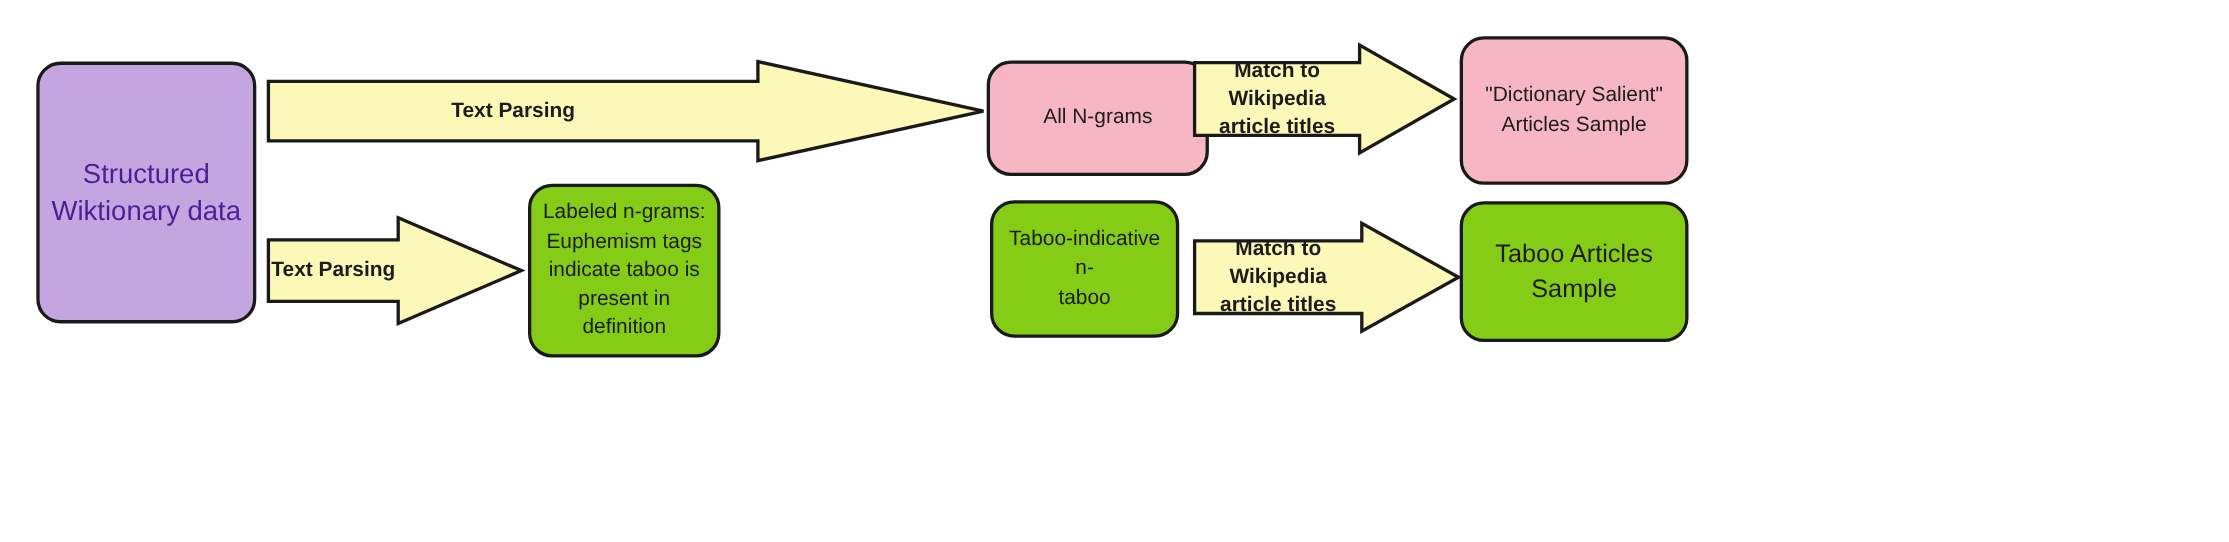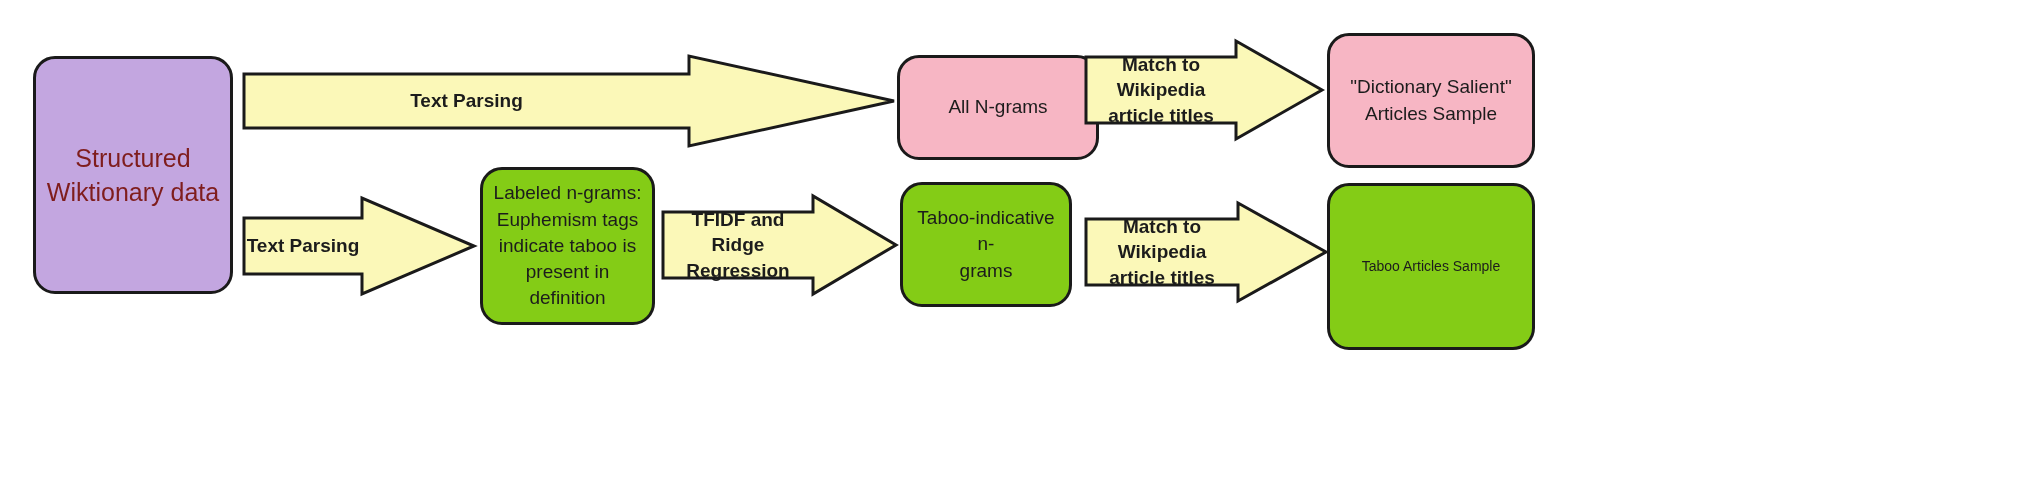--- a/index.html
+++ b/index.html
@@ -54,58 +54,51 @@
     color: #1c1c1c;
     line-height: 1.35;
     white-space: pre-line;
     pointer-events: none;
   }
 </style>
 </head>
 <body>
 
 <div id="canvas" style="background: rgb(255, 255, 255);">
-    <div class="node purple" style="left: 33px; top: 56px; width: 200px; height: 238px; font-size: 25px; border-color: rgb(26, 26, 26); color: #7f1d1d;"><span>Structured
+    <div class="node purple" style="left: 33px; top: 56px; width: 200px; height: 238px; font-size: 25px; border-color: rgb(26, 26, 26); color: #4c1d95;"><span>Structured
 Wiktionary data</span></div>
     <div class="node pink" style="left: 897px; top: 55px; width: 202px; height: 105px; font-size: 19px; border-color: rgb(26, 26, 26); color: rgb(28, 28, 28);"><span>All N-grams</span></div>
     <div class="node pink" style="left: 1327px; top: 33px; width: 208px; height: 135px; font-size: 19px; border-color: rgb(26, 26, 26); color: rgb(28, 28, 28);"><span>"Dictionary Salient"
 Articles Sample</span></div>
     <div class="node blue" style="left: 480px; top: 167px; width: 175px; height: 158px; font-size: 19px; border-color: rgb(26, 26, 26); color: rgb(28, 28, 28);"><span>Labeled n-grams:
 Euphemism tags
 indicate taboo is
 present in definition</span></div>
     <div class="node blue" style="left: 900px; top: 182px; width: 172px; height: 125px; font-size: 19px; border-color: rgb(26, 26, 26); color: rgb(28, 28, 28);"><span>Taboo-indicative n-
-grams</span></div>
-    <div class="node blue" style="left: 1327px; top: 183px; width: 208px; height: 167px; font-size: 14px; border-color: rgb(26, 26, 26); color: rgb(28, 28, 28);"><span>Taboo Articles Sample</span></div>
+taboo</span></div>
+    <div class="node blue" style="left: 1327px; top: 183px; width: 208px; height: 128px; font-size: 23px; border-color: rgb(26, 26, 26); color: rgb(28, 28, 28);"><span>Taboo Articles Sample</span></div>
     <div class="arrow" style="left: 244px; top: 56px; width: 650px; height: 90px;">
       <svg width="650" height="90" viewBox="0 0 650 90">
         <polygon points="0,18 445,18 445,0 650,45 445,90 445,72 0,72" fill="#fbf8b8" stroke="#1a1a1a" stroke-width="3" stroke-linejoin="miter"></polygon>
       </svg>
       <div class="arrow-label" style="left: 0px; top: 18px; width: 445px; height: 54px; font-size: 19px; color: rgb(28, 28, 28);">Text Parsing</div>
     </div>
     <div class="arrow" style="left: 1086px; top: 41px; width: 236px; height: 98px;">
       <svg width="236" height="98" viewBox="0 0 236 98">
         <polygon points="0,16 150,16 150,0 236,49 150,98 150,82 0,82" fill="#fbf8b8" stroke="#1a1a1a" stroke-width="3" stroke-linejoin="miter"></polygon>
       </svg>
       <div class="arrow-label" style="left: 0px; top: 16px; width: 150px; height: 66px; font-size: 19px; color: rgb(28, 28, 28);">Match to Wikipedia
 article titles</div>
     </div>
     <div class="arrow" style="left: 244px; top: 198px; width: 230px; height: 96px;">
       <svg width="230" height="96" viewBox="0 0 230 96">
         <polygon points="0,20 118,20 118,0 230,48 118,96 118,76 0,76" fill="#fbf8b8" stroke="#1a1a1a" stroke-width="3" stroke-linejoin="miter"></polygon>
       </svg>
       <div class="arrow-label" style="left: 0px; top: 20px; width: 118px; height: 56px; font-size: 19px; color: rgb(28, 28, 28);">Text Parsing</div>
     </div>
-    <div class="arrow" style="left: 663px; top: 196px; width: 233px; height: 98px;">
-      <svg width="233" height="98" viewBox="0 0 233 98">
-        <polygon points="0,16 150,16 150,0 233,49 150,98 150,82 0,82" fill="#fbf8b8" stroke="#1a1a1a" stroke-width="3" stroke-linejoin="miter"></polygon>
-      </svg>
-      <div class="arrow-label" style="left: 0px; top: 16px; width: 150px; height: 66px; font-size: 19px; color: rgb(28, 28, 28);">TFIDF and Ridge
-Regression</div>
-    </div>
     <div class="arrow" style="left: 1086px; top: 203px; width: 240px; height: 98px;">
       <svg width="240" height="98" viewBox="0 0 240 98">
         <polygon points="0,16 152,16 152,0 240,49 152,98 152,82 0,82" fill="#fbf8b8" stroke="#1a1a1a" stroke-width="3" stroke-linejoin="miter"></polygon>
       </svg>
       <div class="arrow-label" style="left: 0px; top: 16px; width: 152px; height: 66px; font-size: 19px; color: rgb(28, 28, 28);">Match to Wikipedia
 article titles</div>
     </div>
   </div>
 
 </body></html>

